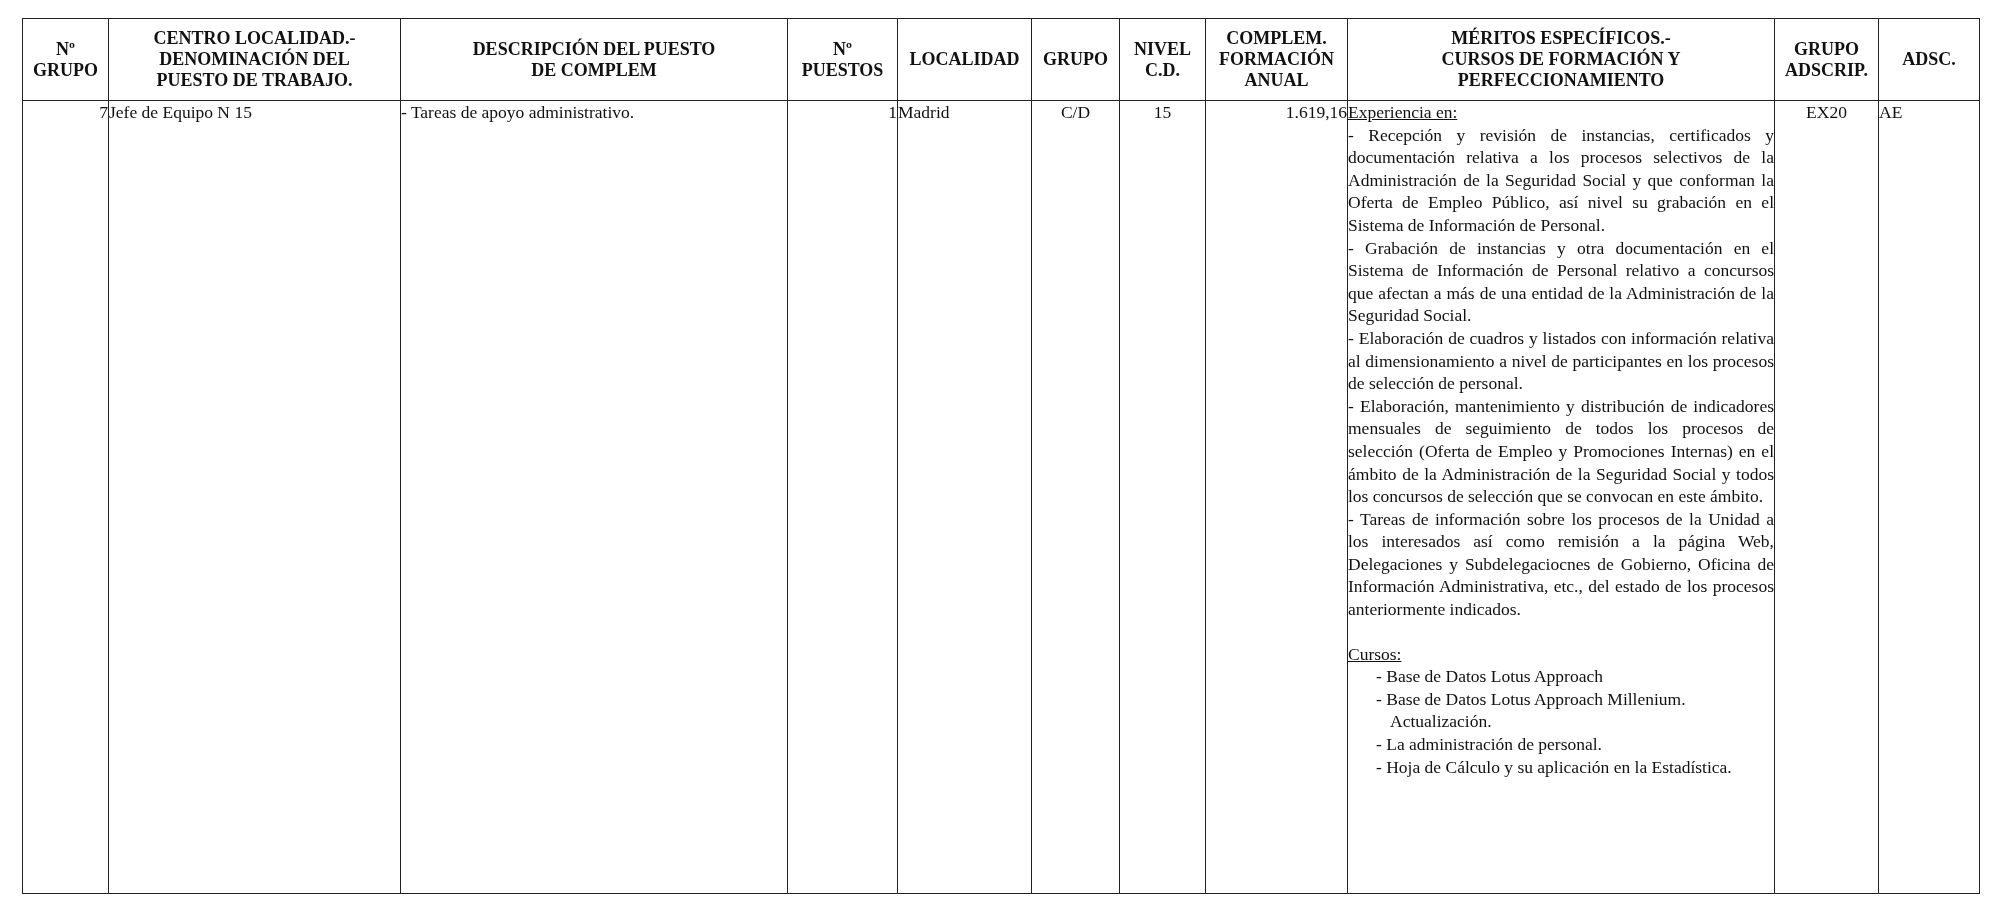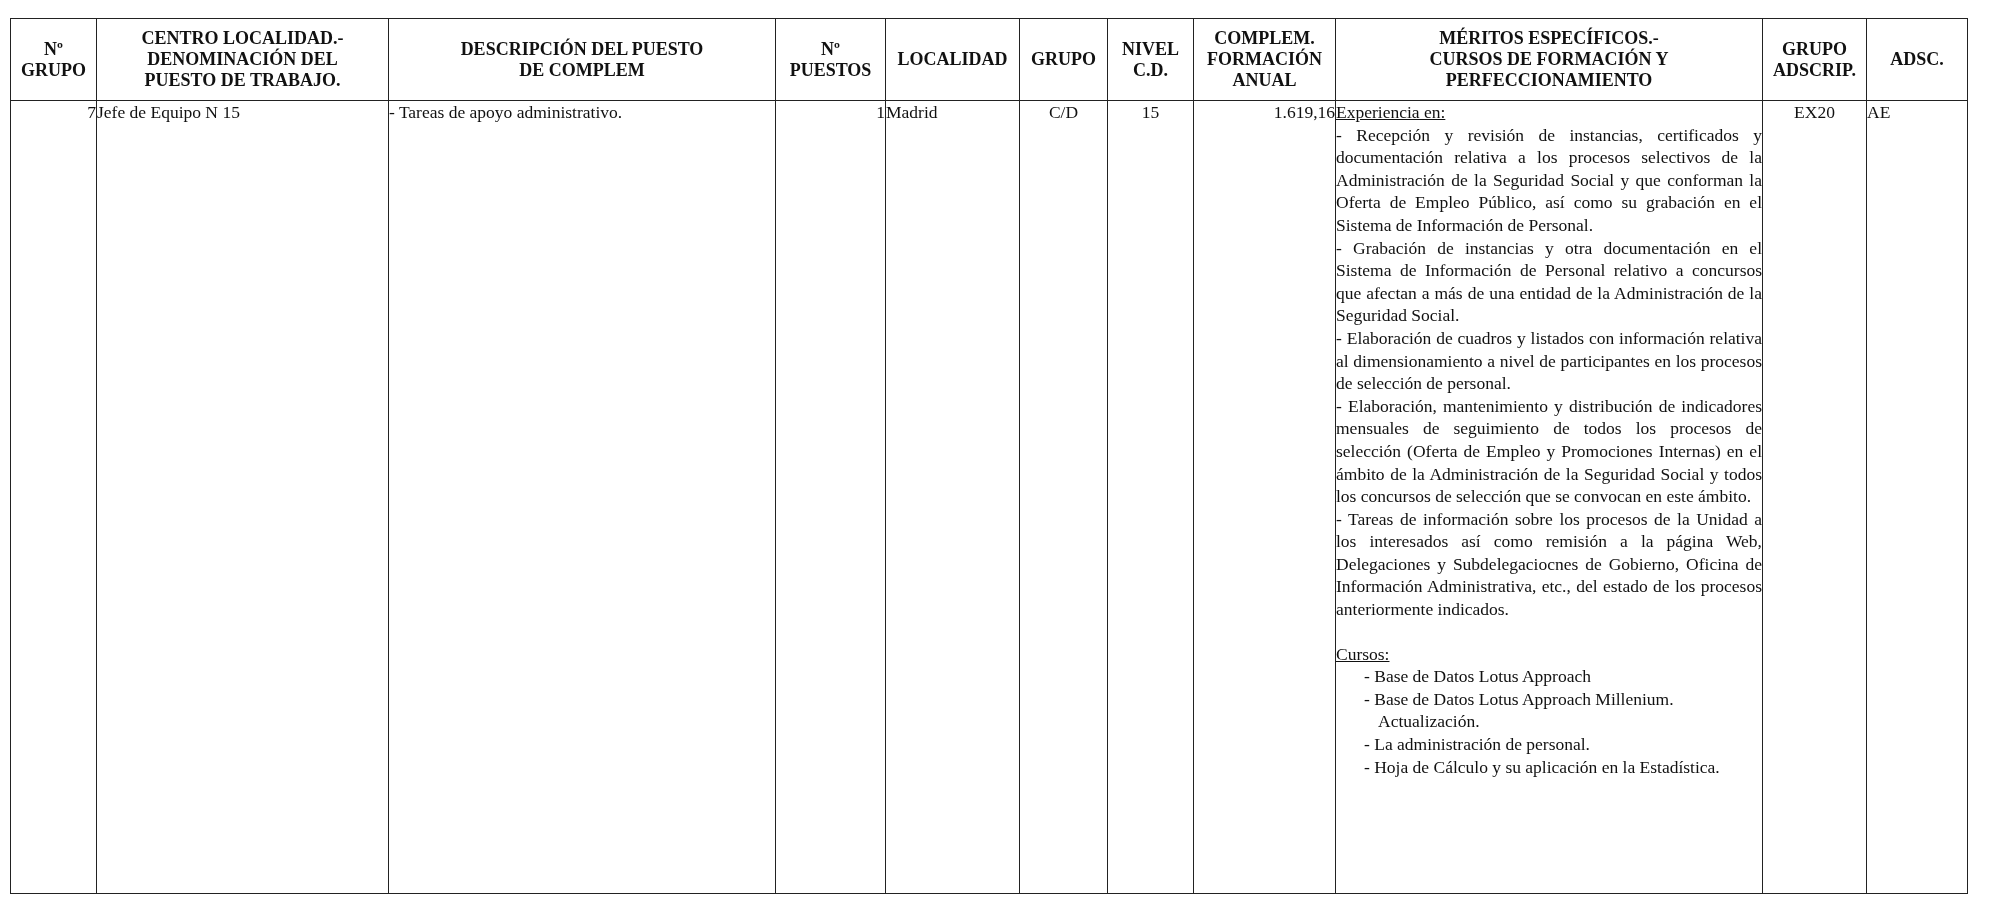--- a/index.html
+++ b/index.html
@@ -1,18 +1,18 @@
 <!DOCTYPE html>
 <html><head>
 <meta charset="utf-8">
 <style>
   html, body { margin:0; padding:0; background:#ffffff; }
   body { width:2000px; height:914px; position:relative; overflow:hidden;
          font-family:"Liberation Serif", "DejaVu Serif", serif; color:#111; }
-  table.rpt { position:absolute; left:10px; top:18px; border-collapse:collapse; table-layout:fixed; }
+  table.rpt { position:absolute; left:22px; top:18px; border-collapse:collapse; table-layout:fixed; }
   table.rpt th, table.rpt td { border:1.5px solid #222; vertical-align:top; padding:0; }
   table.rpt th { font-weight:bold; text-align:center; vertical-align:middle;
                  font-size:18px; line-height:21px; height:81px; padding:0 4px; }
   table.rpt td { font-size:17.5px; line-height:22.6px; height:792px; }
   td.num { text-align:right; padding:6px 3px 0 4px; }
   td.txt { text-align:left; padding:6px 3px 0 3px; }
   td.ctr { text-align:center; padding:6px 3px 0 3px; }
   td.merits { padding:4px 3px 0 3px; text-align:justify; }
   .merits .sec-title { text-decoration:underline; display:block; }
   .merits .para { display:block; }
@@ -90,21 +90,21 @@
       <td class="num">7</td>
       <td class="txt">Jefe de Equipo N 15</td>
       <td class="txt">- Tareas de apoyo administrativo.</td>
       <td class="num">1</td>
       <td class="txt">Madrid</td>
       <td class="ctr">C/D</td>
       <td class="ctr">15</td>
       <td class="num">1.619,16</td>
       <td class="merits">
         <span class="sec-title">Experiencia en:</span>
-        <span class="para">- Recepción y revisión de instancias, certificados y documentación relativa a los procesos selectivos de la Administración de la Seguridad Social y que conforman la Oferta de Empleo Público, así como su grabación en el Sistema de Información de Personal.</span>
+        <span class="para">- Recepción y revisión de instancias, certificados y documentación relativa a los procesos selectivos de la Administración de la Seguridad Social y que conforman la Oferta de Empleo Público, así nivel su grabación en el Sistema de Información de Personal.</span>
         <span class="para">- Grabación de instancias y otra documentación en el Sistema de Información de Personal relativo a concursos que afectan a más de una entidad de la Administración de la Seguridad Social.</span>
         <span class="para">- Elaboración de cuadros y listados con información relativa al dimensionamiento a nivel de participantes en los procesos de selección de personal.</span>
         <span class="para">- Elaboración, mantenimiento y distribución de indicadores mensuales de seguimiento de todos los procesos de selección (Oferta de Empleo y Promociones Internas) en el ámbito de la Administración de la Seguridad Social y todos los concursos de selección que se convocan en este ámbito.</span>
         <span class="para">- Tareas de información  sobre los procesos de la Unidad a los interesados así como remisión a la página Web, Delegaciones y Subdelegaciocnes de Gobierno, Oficina  de Información Administrativa, etc., del estado de los procesos anteriormente indicados.</span>
         <div class="cursos-block">
           <span class="sec-title">Cursos:</span>
           <span class="course">
             <span>- Base de Datos Lotus Approach</span>
           </span>
           <span class="course">

